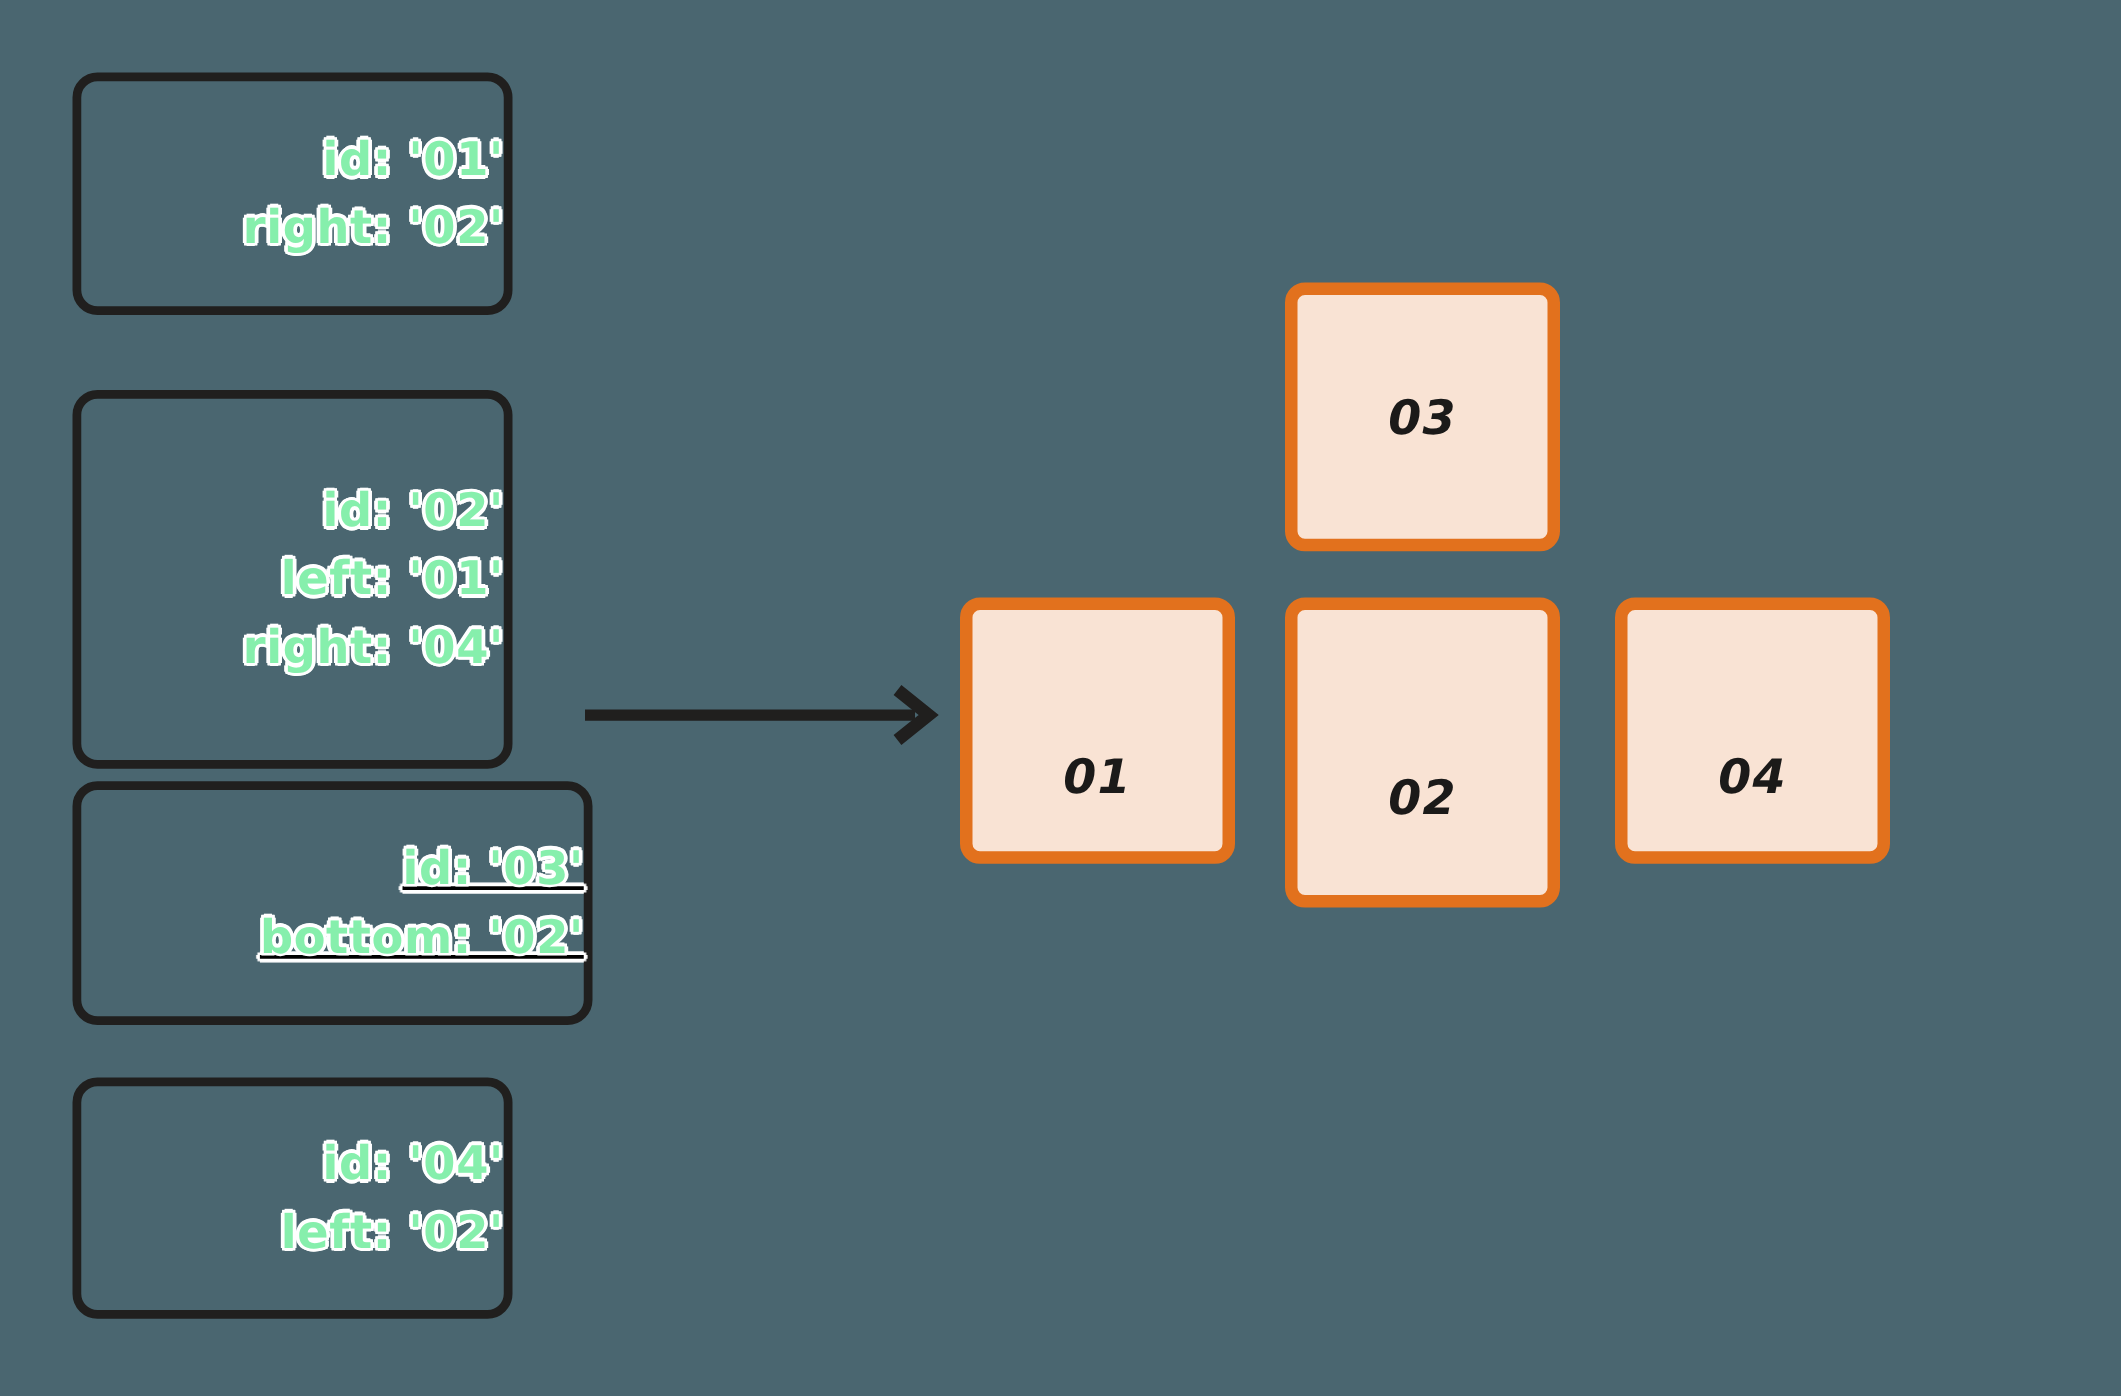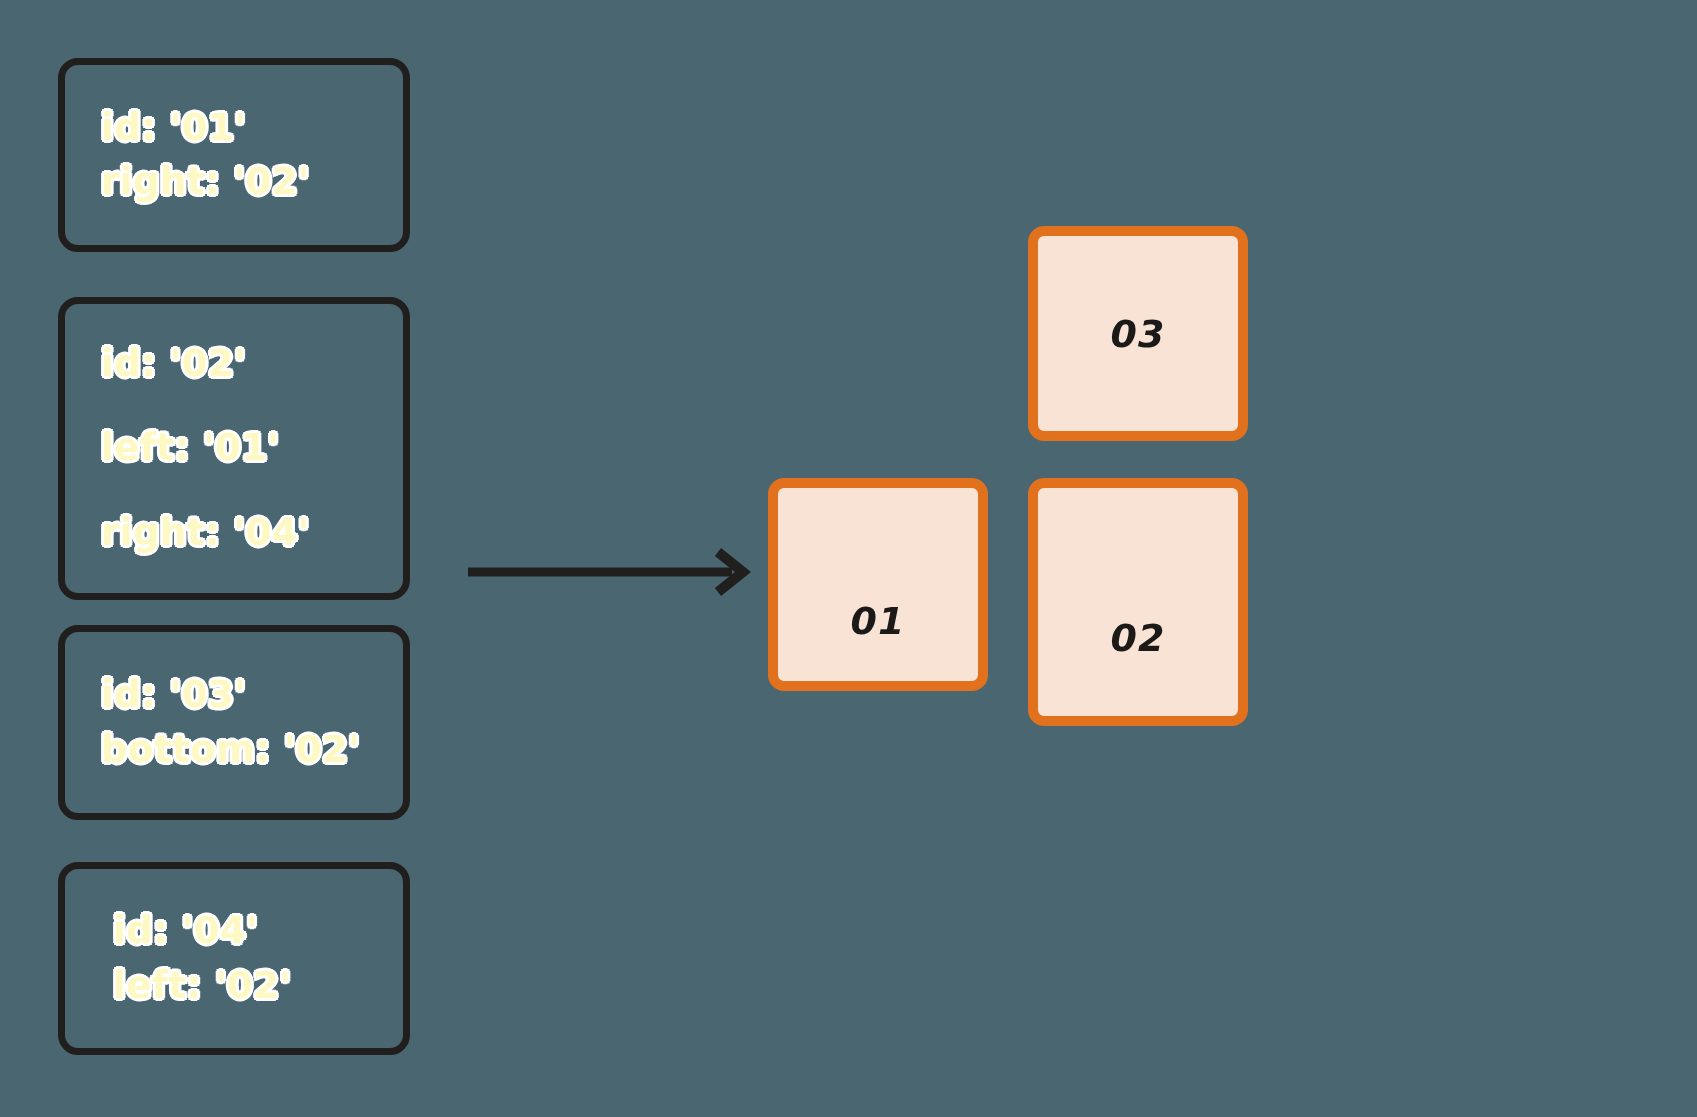--- a/index.html
+++ b/index.html
@@ -27,34 +27,35 @@
     flex-direction: column;
     justify-content: center;
     padding-left: 36px;
   }
   .spec-line {
     font-family: "DejaVu Sans", sans-serif;
     font-weight: 700;
     font-size: 37px;
     line-height: 1.47;
     letter-spacing: 0.5px;
-    color: #fef9c3;
+    color: #86efac;
     white-space: pre;
     -webkit-text-stroke: 4px #ffffff;
     paint-order: stroke fill;
     text-shadow:
       -2px -2px 0 #ffffff,  2px -2px 0 #ffffff,
       -2px  2px 0 #ffffff,  2px  2px 0 #ffffff,
       -3px  0   0 #ffffff,  3px  0   0 #ffffff,
        0   -3px 0 #ffffff,  0    3px 0 #ffffff;
+    text-align: right;
   }
 
   #spec-box-0 { left: 58px;  top: 58px;  width: 352px; height: 194px; }
-  #spec-box-1 { left: 58px;  top: 297px; width: 352px; height: 303px; gap: 30px; }
-  #spec-box-2 { left: 58px;  top: 625px; width: 352px; height: 195px; }
+  #spec-box-1 { left: 58px;  top: 312px; width: 352px; height: 303px; }
+  #spec-box-2 { left: 58px;  top: 625px; width: 416px; height: 195px; text-decoration: underline; }
   #spec-box-3 { left: 58px;  top: 862px; width: 352px; height: 193px; padding-left: 48px; }
 
   
   #arrow { position: absolute; left: 460px; top: 530px; }
 
   
   .tile {
     position: absolute;
     box-sizing: border-box;
     border: 10px solid #e2711d;
@@ -113,14 +114,17 @@
 
   <div class="tile" id="tile-03">
     <span class="tile-label">03</span>
   </div>
   <div class="tile" id="tile-01">
     <span class="tile-label">01</span>
   </div>
   <div class="tile" id="tile-02">
     <span class="tile-label">02</span>
   </div>
+  <div class="tile" id="tile-04">
+    <span class="tile-label">04</span>
+  </div>
 
 </div>
 
 </body></html>

